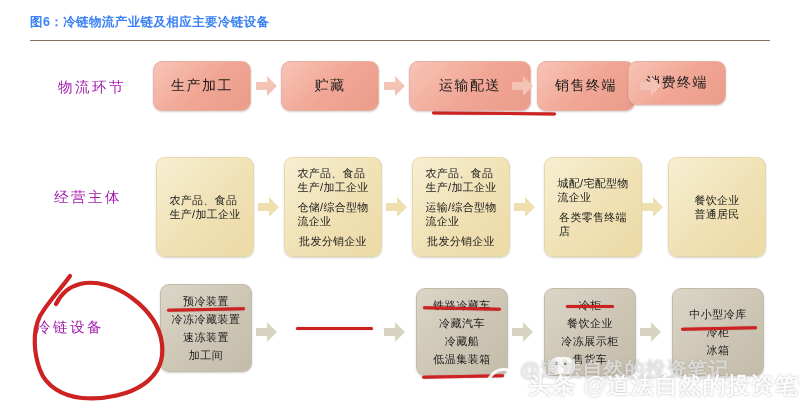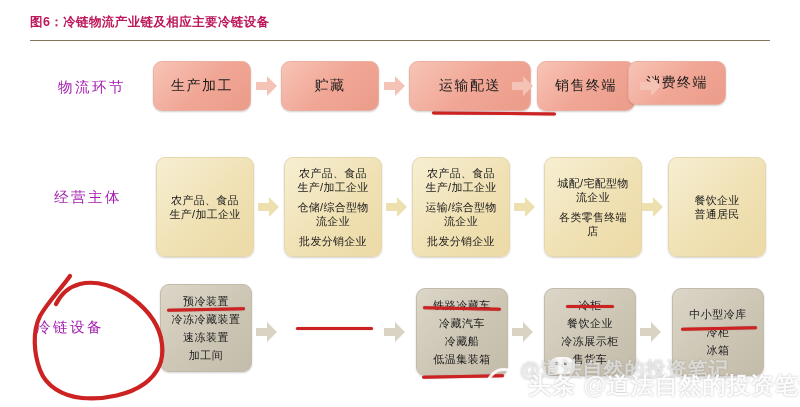--- a/index.html
+++ b/index.html
@@ -7,21 +7,21 @@
     width:800px;height:407px;overflow:hidden;
     background:#ffffff;
     font-family:"Liberation Sans","DejaVu Sans",sans-serif;
     position:relative;
   }
   #root{position:absolute;inset:0;}
 
   
   .title-wrap{position:absolute;left:30px;top:14px;width:740px;}
   .title-text{
-    font-size:12.5px;font-weight:bold;color:#be185d;
+    font-size:12.5px;font-weight:bold;color:#3b82f6;
     letter-spacing:.4px;white-space:nowrap;
   }
   .title-rule{
     position:absolute;left:0;top:26px;width:740px;height:1px;
     background:#6d5a3f;opacity:.85;
   }
 
   
   .row-label{
     position:absolute;font-size:14.5px;color:#a21caf;
@@ -29,21 +29,21 @@
   }
   #label-r1{left:58px;top:78px;}
   #label-r2{left:54px;top:188px;}
   #label-r3{left:36px;top:318px;}
 
   
   .node{
     position:absolute;box-sizing:border-box;
     border-radius:9px;
     display:flex;flex-direction:column;align-items:center;justify-content:center;
-    text-align:center;
+    text-align:left;
     color:#1b1b1b;
     box-shadow:0 1px 2px rgba(0,0,0,.18);
   }
   .node .ln{display:block;white-space:nowrap;line-height:1.28;}
 
   
   .r1 .node, .node.r1box{
     background:linear-gradient(135deg,#f7c4b6 0%,#f1a695 52%,#eb9c8a 100%);
     border:1px solid #e9b0a2;
     font-size:14px;letter-spacing:1.5px;

